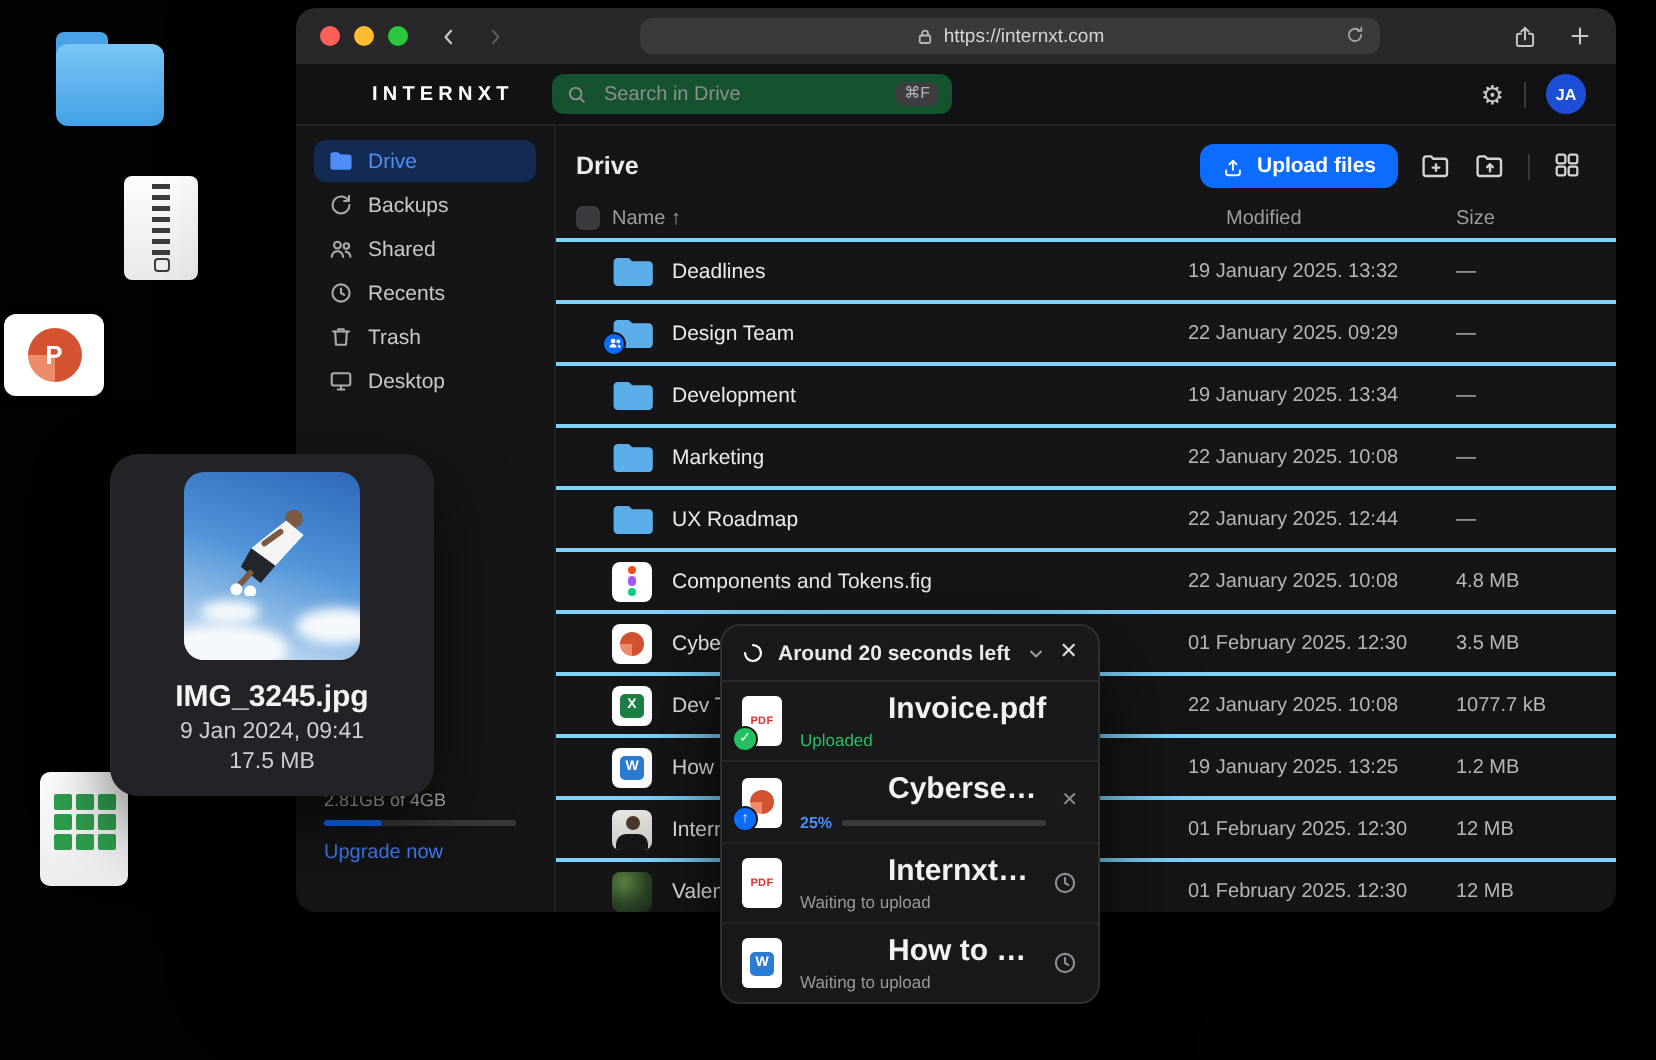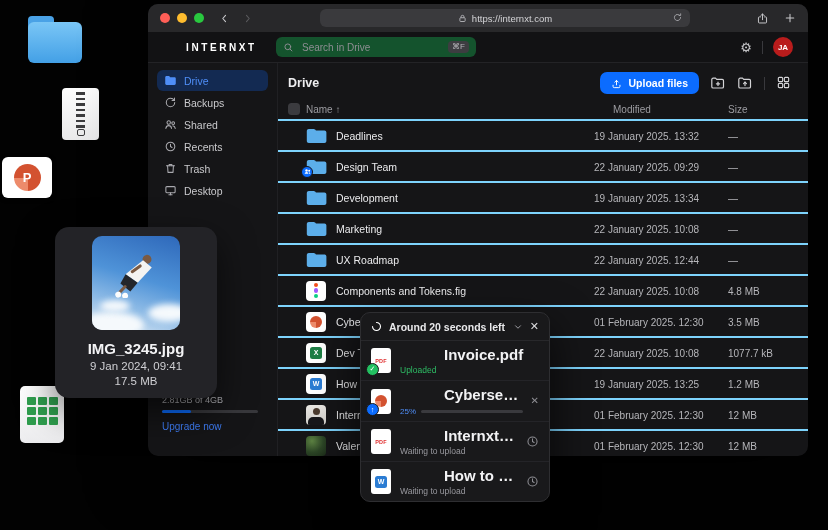--- a/index.html
+++ b/index.html
@@ -26,21 +26,21 @@
   .logo{font-size:10px;font-weight:bold;letter-spacing:2.6px;color:#fff;padding-left:23px;}
   .searchbar{position:absolute;left:128px;top:5px;width:200px;height:20px;background:#14532d;border-radius:6px;
              display:flex;align-items:center;padding:0 7px;gap:6px;box-sizing:border-box;}
   .searchbar input{flex:1;background:none;border:none;outline:none;color:#cfcfd2;font-size:10px;
                    font-family:"Liberation Sans",sans-serif;min-width:0;}
   .searchbar input::placeholder{color:#8e8e93;}
   .kbd{background:#3d3d41;border-radius:4px;font-size:8px;color:#b5b5b9;padding:2px 4px;line-height:1;}
   .appbar-right{margin-left:auto;display:flex;align-items:center;gap:10px;}
   .gear{font-size:13px;color:#c6c6c9;line-height:1;}
   .vdiv{width:1px;height:13px;background:#39393d;}
-  .avatar{width:20px;height:20px;border-radius:50%;background:#b91c1c;color:#fff;font-size:8px;font-weight:bold;
+  .avatar{width:20px;height:20px;border-radius:50%;background:#1d4ed8;color:#fff;font-size:8px;font-weight:bold;
           display:flex;align-items:center;justify-content:center;}
 
   
   .main{display:flex;height:394px;}
   .sidebar{width:130px;border-right:1px solid #202023;position:relative;padding:7px 9px;box-sizing:border-box;flex:none;}
   .side-item{height:21px;display:flex;align-items:center;gap:7px;padding:0 7px;border-radius:6px;
              font-size:10.5px;color:#c9c9cc;margin-bottom:1px;}
   .side-item .s-ic{width:13px;height:13px;color:#a9a9ae;flex:none;}
   .side-item.active{background:#132a52;color:#4f8ef7;}
   .side-item.active .s-ic{color:#4f8ef7;}
@@ -97,21 +97,21 @@
   .pdoc{width:20px;height:25px;background:#fff;border-radius:3px;display:flex;align-items:center;justify-content:center;}
   .pdf-label{color:#e03131;font-size:5.5px;font-weight:bold;letter-spacing:.2px;}
   .badge{position:absolute;left:-5px;bottom:-2px;width:13px;height:13px;border-radius:50%;display:flex;align-items:center;
          justify-content:center;font-size:7px;color:#fff;border:1.5px solid #19191b;box-sizing:border-box;}
   .badge-green{background:#23c161;} .badge-blue{background:#0b6cff;}
   .p-mid{flex:1;min-width:0;}
   .p-name{font-size:15px;font-weight:600;color:#f2f2f4;white-space:nowrap;overflow:hidden;text-overflow:ellipsis;padding-left:44px;}
   .p-status{font-size:8.5px;margin-top:2px;}
   .status-uploaded{color:#2ebd65;} .status-waiting{color:#98989e;}
   .p-progress{display:flex;align-items:center;gap:5px;margin-top:4px;}
-  .p-pct{font-size:8px;color:#4f8ef7;font-weight:400;}
+  .p-pct{font-size:8px;color:#4f8ef7;font-weight:700;}
   .p-bar{flex:1;height:3px;border-radius:2px;background:#3a3a3e;}
   .p-fill{height:100%;border-radius:2px;background:#0b6cff;}
   .p-right{flex:none;color:#8e8e94;display:flex;align-items:center;}
   .p-cancel{color:#8e8e94;font-size:10px;line-height:1;}
 
   
   .dk-folder{position:absolute;left:28px;top:16px;width:54px;height:47px;z-index:2;}
   .dk-folder .tab{position:absolute;left:0;top:0;width:26px;height:14px;border-radius:4px 4px 0 0;background:#4aa2e6;}
   .dk-folder .fbody{position:absolute;left:0;top:6px;width:54px;height:41px;border-radius:6px;
                     background:linear-gradient(180deg,#7ac6f6,#43a0e6);}

